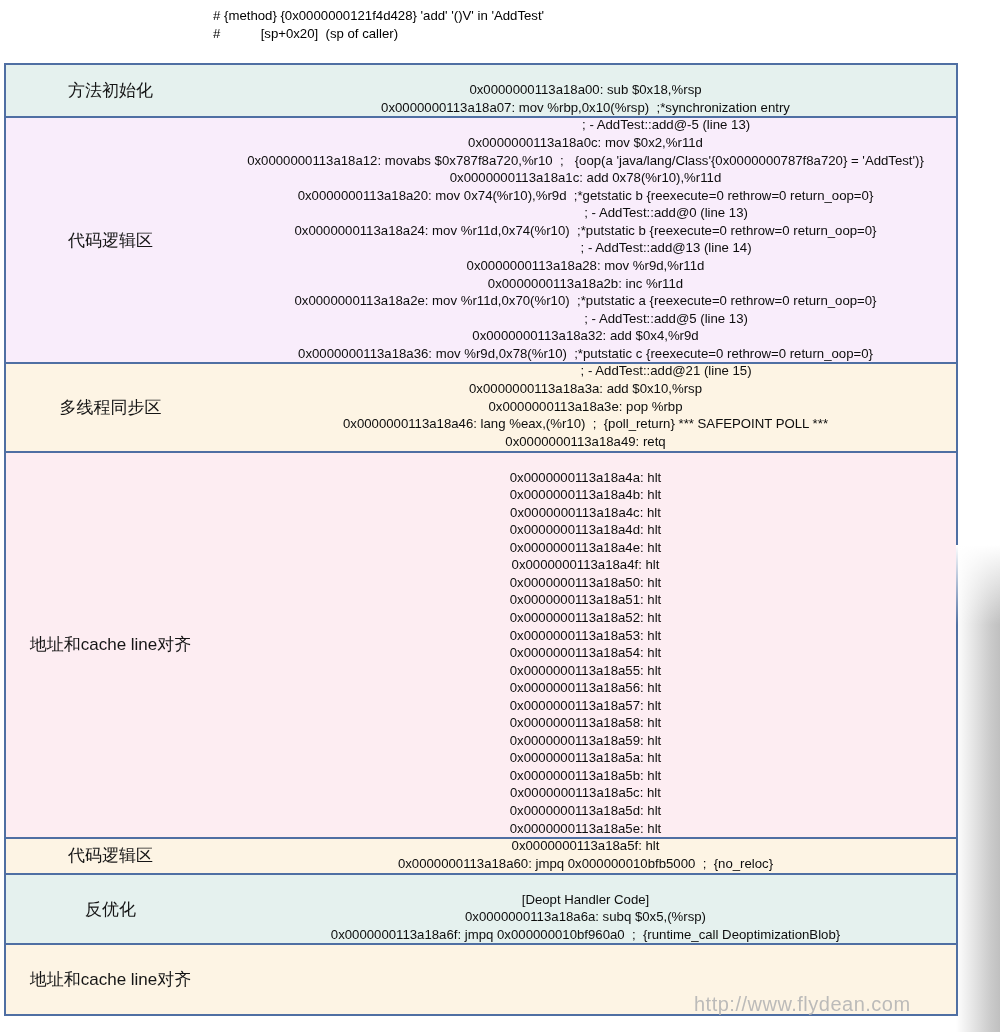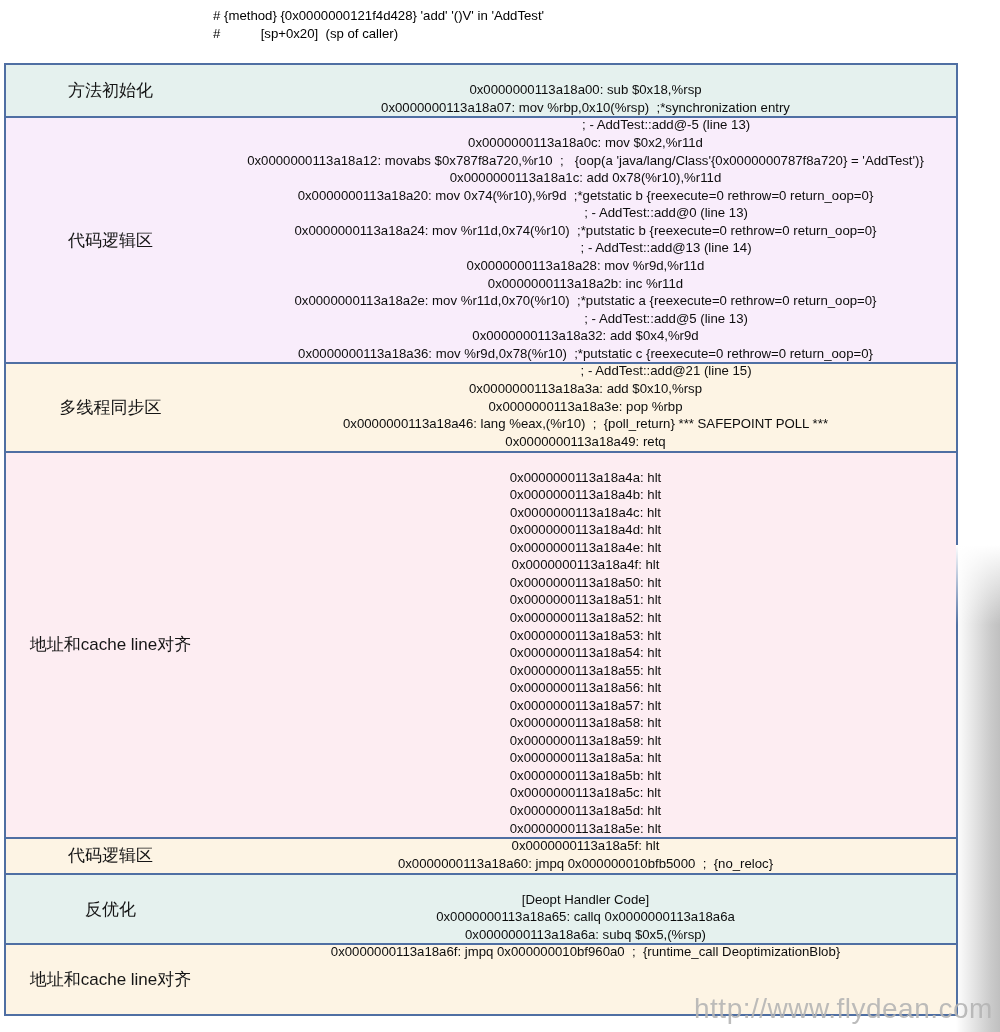--- a/index.html
+++ b/index.html
@@ -23,21 +23,21 @@
                 white-space:pre; padding-top:16px; overflow:visible;text-align:center; }
   .code-line  { white-space:pre; }
 
   
   .right-shadow { position:absolute; left:956px; top:545px; width:44px; height:487px;
                   pointer-events:none;
                   background:
                     linear-gradient(to bottom, #ffffff 0px, rgba(255,255,255,0) 80px),
                     linear-gradient(to right, rgba(170,170,170,0) 0%, rgba(158,158,158,0.55) 80%, rgba(150,150,150,0.6) 100%); }
 
-  .watermark { position:absolute; left:694px; top:993px; font-size:28px;
+  .watermark { position:absolute; left:694px; top:993px; font-size:20px;
                color:var(--wm,#b5b5b5); letter-spacing:0.5px; z-index:5; opacity:0.9; }
 </style>
 </head>
 <body>
 
 <div class="page">
   <div class="asm-header"><div class="code-line"># {method} {0x0000000121f4d428} 'add' '()V' in 'AddTest'</div><div class="code-line">#           [sp+0x20]  (sp of caller)</div></div>
   <div class="bands">
       <div class="band" style="background: rgb(229, 241, 238); height: 55.15px;">
         <div class="band-label">方法初始化</div>
@@ -54,21 +54,21 @@
       <div class="band" style="background: rgb(253, 237, 242); height: 388.6px;">
         <div class="band-label">地址和cache line对齐</div>
         <div class="band-code"><div class="code-line">0x0000000113a18a4a: hlt</div><div class="code-line">0x0000000113a18a4b: hlt</div><div class="code-line">0x0000000113a18a4c: hlt</div><div class="code-line">0x0000000113a18a4d: hlt</div><div class="code-line">0x0000000113a18a4e: hlt</div><div class="code-line">0x0000000113a18a4f: hlt</div><div class="code-line">0x0000000113a18a50: hlt</div><div class="code-line">0x0000000113a18a51: hlt</div><div class="code-line">0x0000000113a18a52: hlt</div><div class="code-line">0x0000000113a18a53: hlt</div><div class="code-line">0x0000000113a18a54: hlt</div><div class="code-line">0x0000000113a18a55: hlt</div><div class="code-line">0x0000000113a18a56: hlt</div><div class="code-line">0x0000000113a18a57: hlt</div><div class="code-line">0x0000000113a18a58: hlt</div><div class="code-line">0x0000000113a18a59: hlt</div><div class="code-line">0x0000000113a18a5a: hlt</div><div class="code-line">0x0000000113a18a5b: hlt</div><div class="code-line">0x0000000113a18a5c: hlt</div><div class="code-line">0x0000000113a18a5d: hlt</div><div class="code-line">0x0000000113a18a5e: hlt</div><div class="code-line">0x0000000113a18a5f: hlt</div></div>
       </div>
       <div class="band" style="background: rgb(253, 244, 228); height: 37.6px;">
         <div class="band-label">代码逻辑区</div>
         <div class="band-code"><div class="code-line">0x0000000113a18a60: jmpq 0x000000010bfb5000  ;  {no_reloc}</div></div>
       </div>
       <div class="band" style="background: rgb(229, 241, 238); height: 72.7px;">
         <div class="band-label">反优化</div>
-        <div class="band-code"><div class="code-line">[Deopt Handler Code]</div><div class="code-line">0x0000000113a18a65: callq 0x0000000113a18a6a</div><div class="code-line">0x0000000113a18a6a: subq $0x5,(%rsp)</div><div class="code-line">0x0000000113a18a6f: jmpq 0x000000010bf960a0  ;  {runtime_call DeoptimizationBlob}</div></div>
+        <div class="band-code"><div class="code-line">[Deopt Handler Code]</div><div class="code-line">0x0000000113a18a6a: subq $0x5,(%rsp)</div><div class="code-line">0x0000000113a18a6f: jmpq 0x000000010bf960a0  ;  {runtime_call DeoptimizationBlob}</div></div>
       </div>
       <div class="band" style="background: rgb(253, 244, 228); height: 72.7px;">
         <div class="band-label">地址和cache line对齐</div>
       </div>
     </div>
   <div class="right-shadow"></div>
   <div class="watermark">http://www.flydean.com</div>
 </div>
 
 </body></html>

